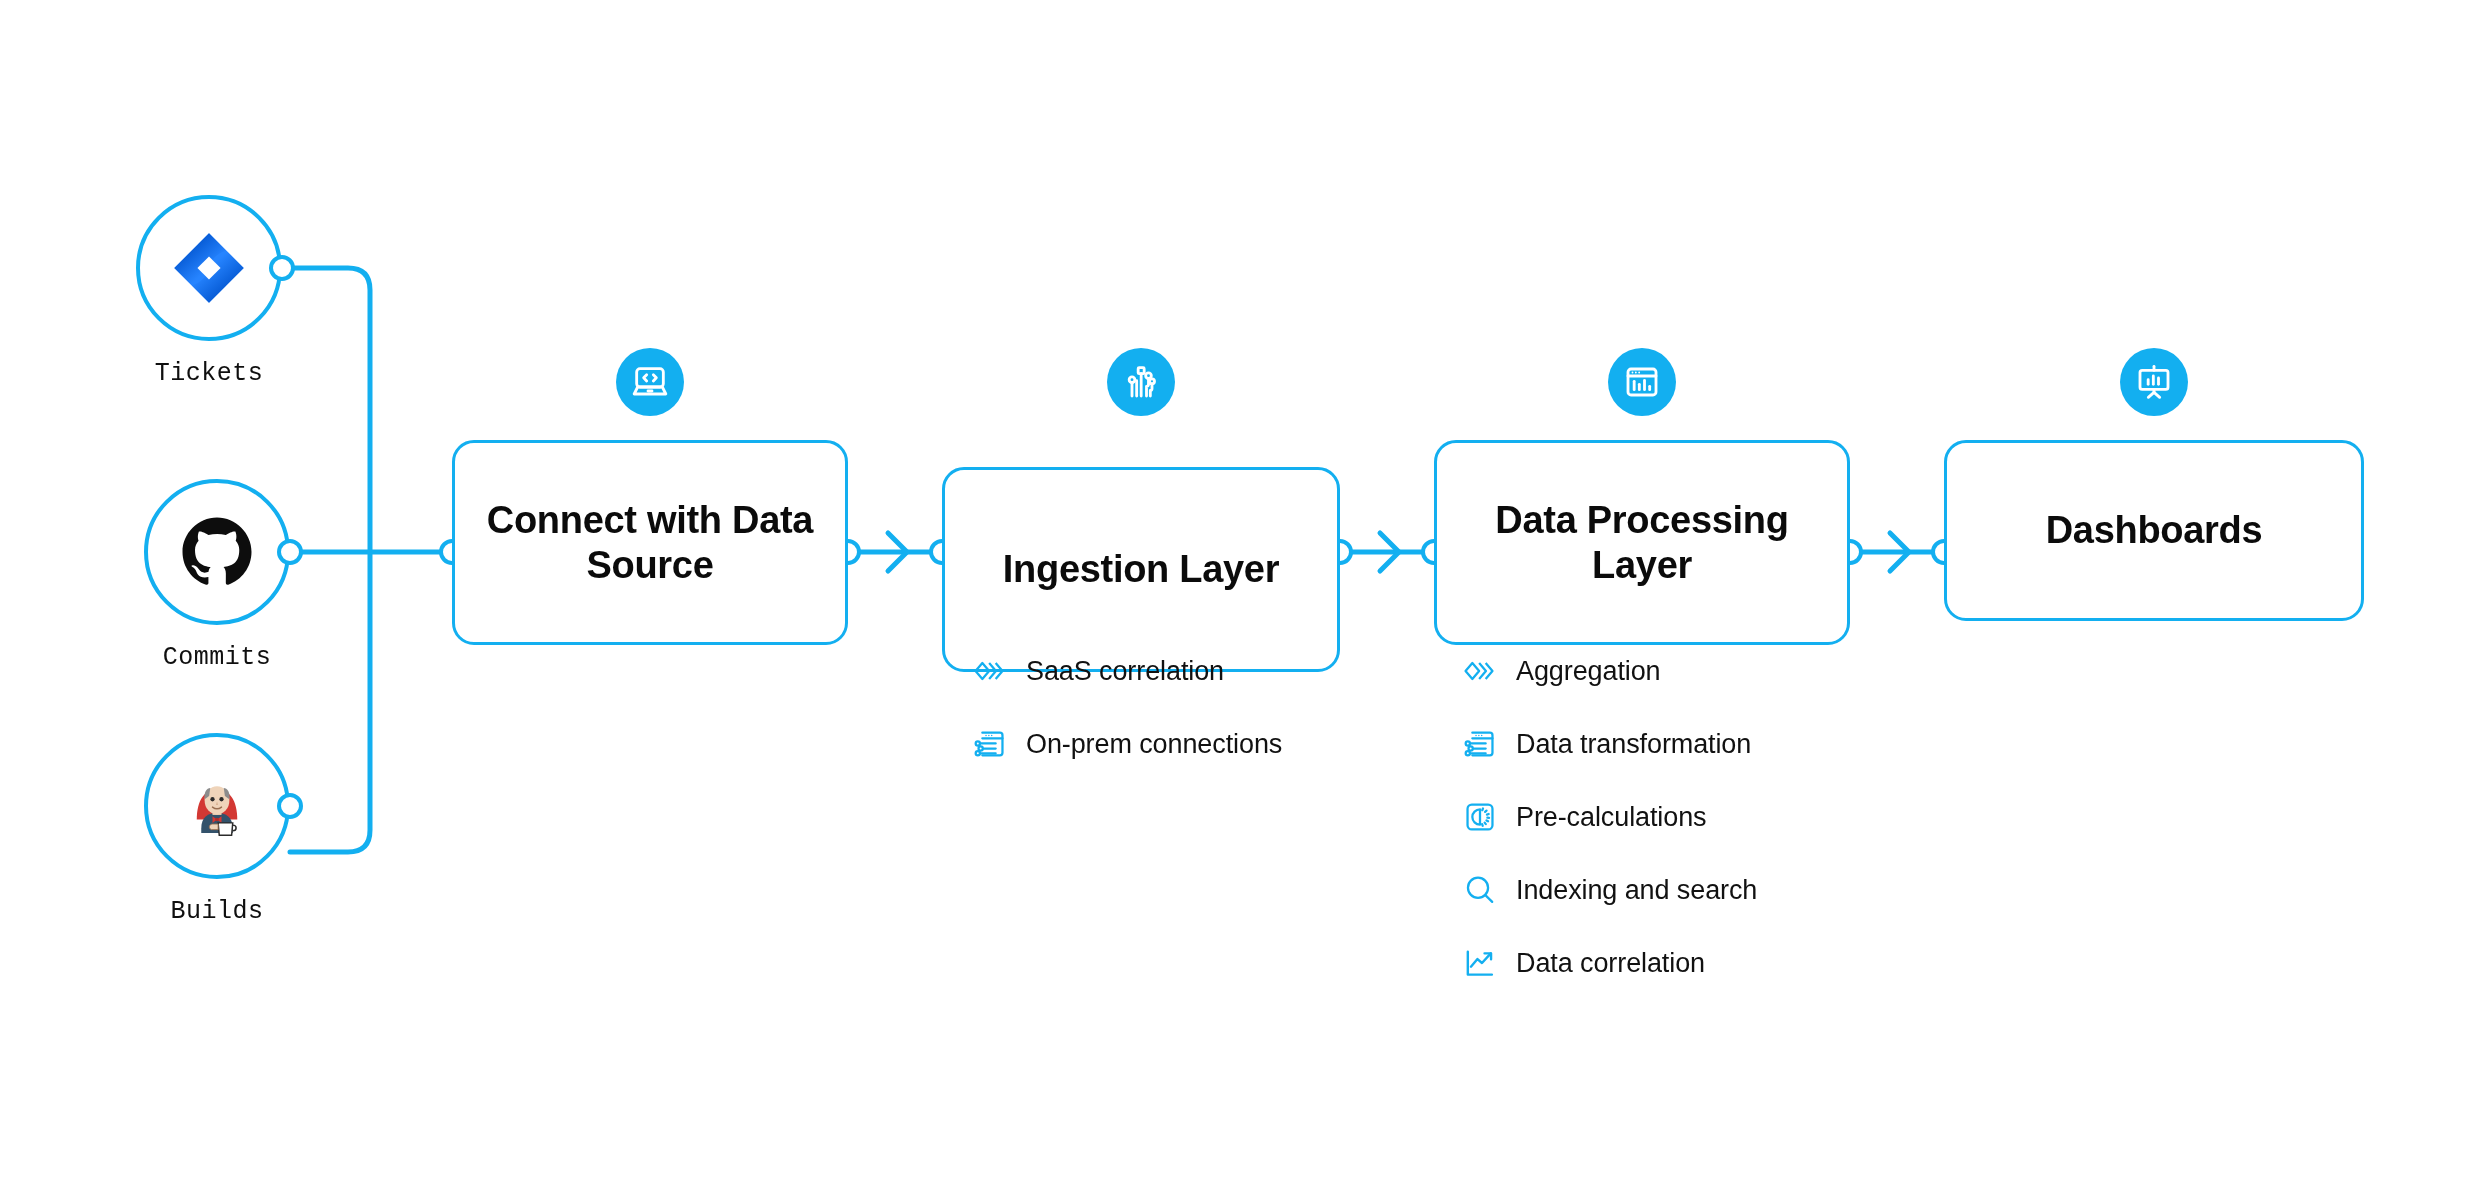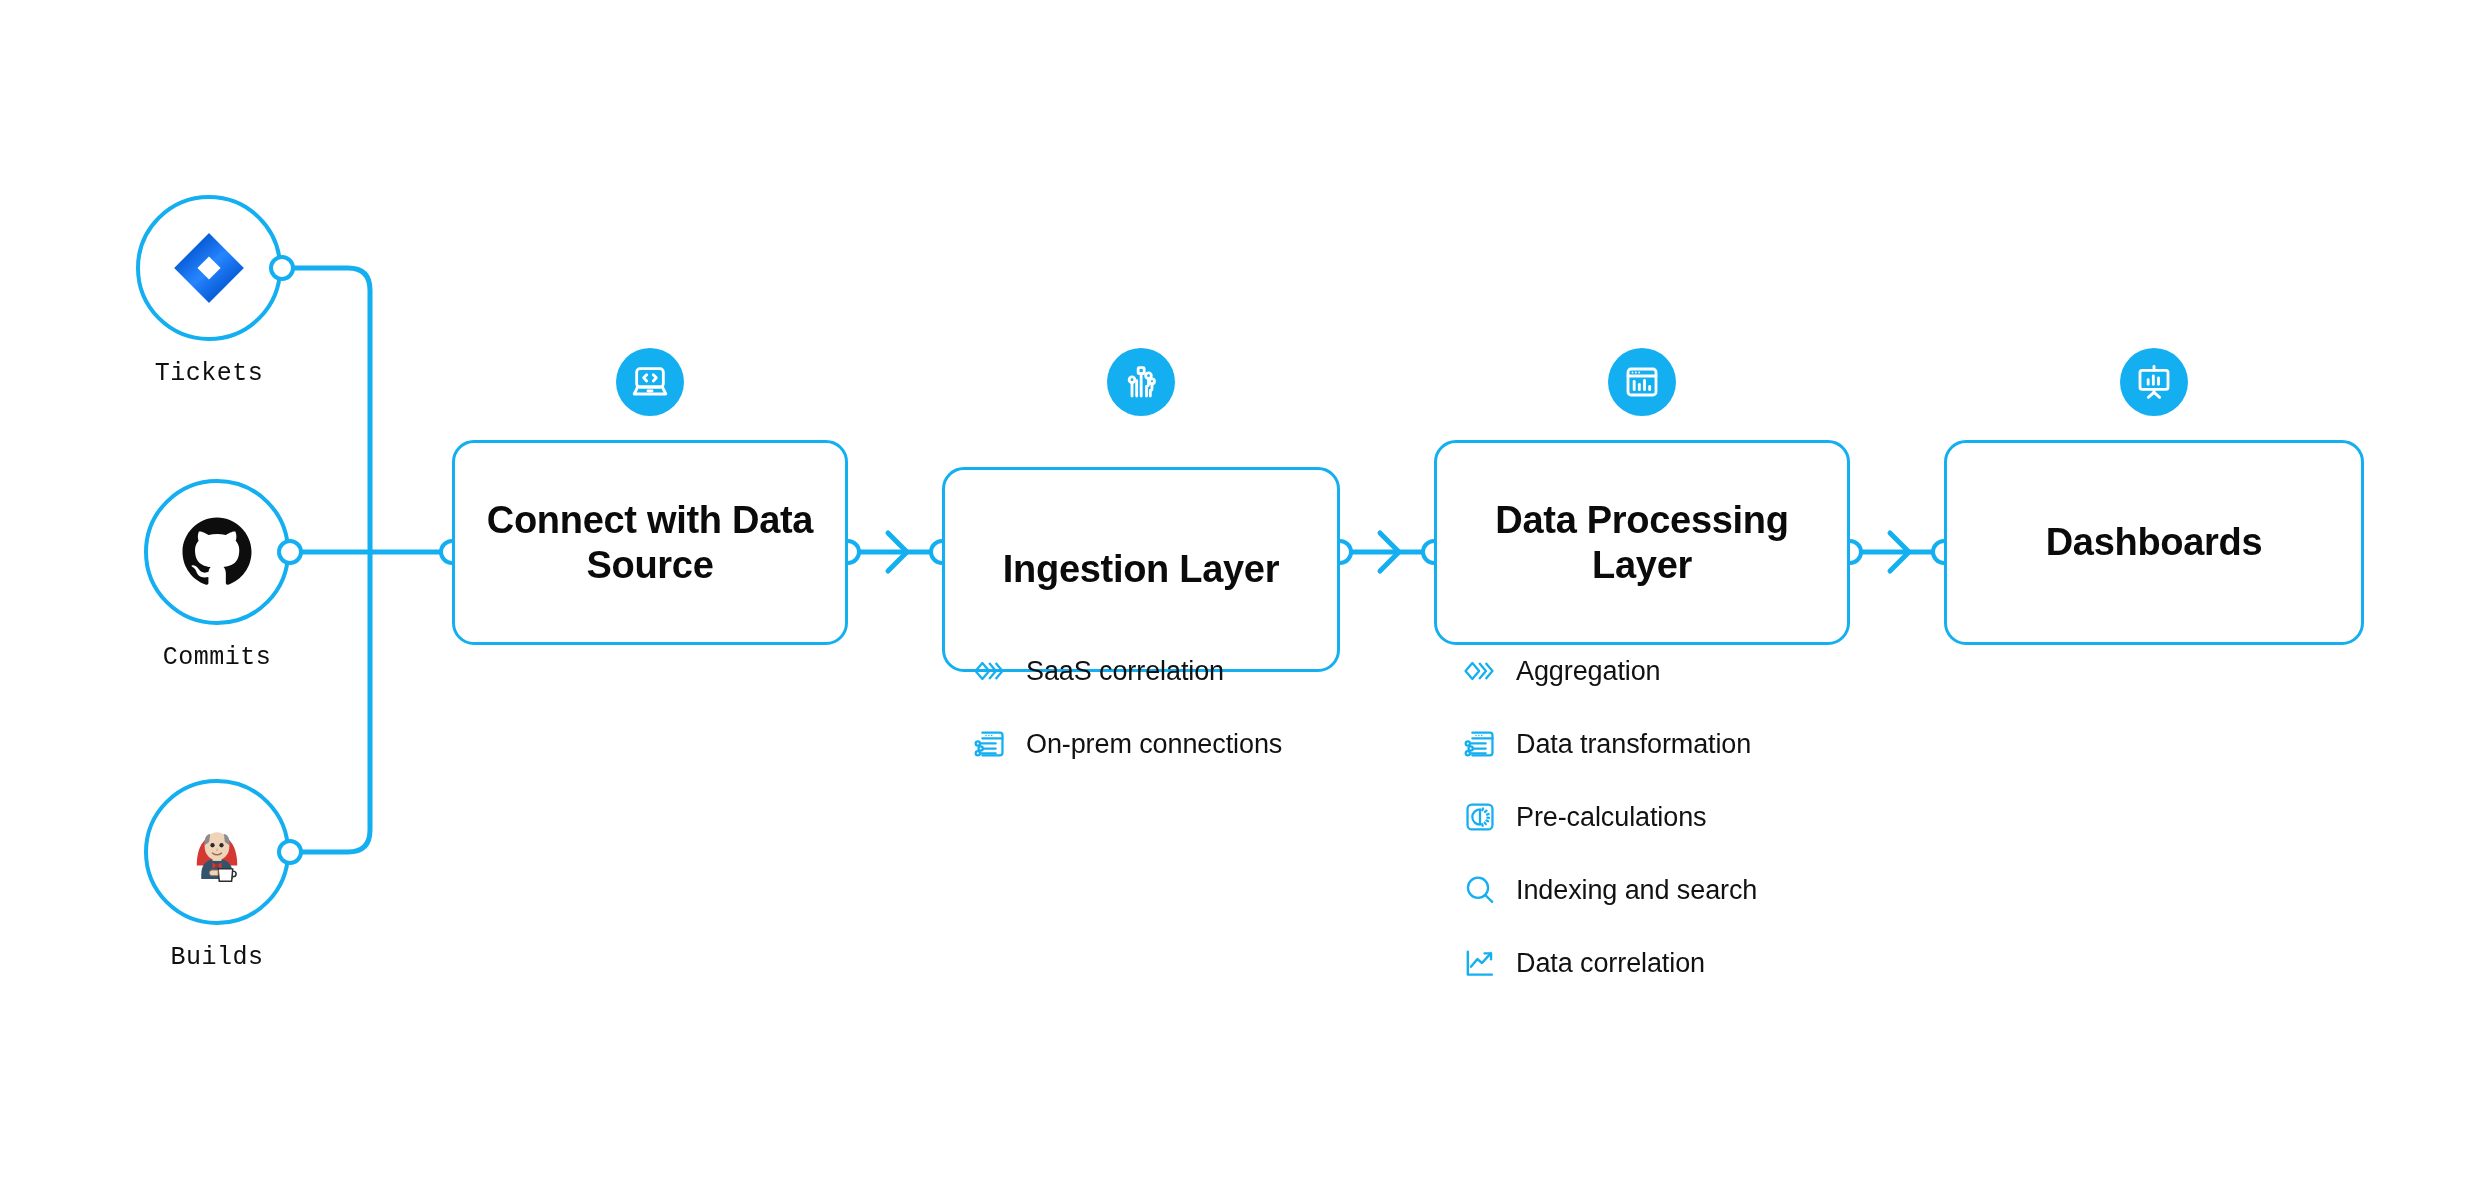--- a/index.html
+++ b/index.html
@@ -207,21 +207,21 @@
           1.16.08 1.77 1.19 1.77 1.19 1.03 1.77 2.7 1.26 3.36.96.1-.75.4-1.26.73-1.55-2.55-.29-5.24-1.28-5.24-5.69
           0-1.26.45-2.29 1.19-3.1-.12-.29-.52-1.46.11-3.05 0 0 .97-.31 3.18 1.18a11 11 0 0 1 5.8 0c2.2-1.49
           3.17-1.18 3.17-1.18.63 1.59.23 2.76.12 3.05.74.81 1.18 1.84 1.18 3.1 0 4.42-2.69 5.39-5.25 5.68.41.36.78 1.06.78 2.14
           0 1.55-.01 2.8-.01 3.18 0 .31.21.67.8.56C20.21 21.38 23.5 17.08 23.5 12 23.5 5.73 18.27.5 12 .5z"></path>
       </svg>
       <div class="port" style="right:-17px; top:50%; transform:translateY(-50%);"></div>
     </div>
     <div class="source-label">Commits</div>
   </div>
 
-  <div class="source-node" style="left:144px; top:779px;">
+  <div class="source-node" style="left:144px; top:733px;">
     <div class="source-circle">
       <svg width="72" height="72" viewBox="0 0 64 64">
 
         <path d="M14 44 C14 27 21 17 32 17 C43 17 50 27 50 44 Z" fill="#D33833"></path>
 
         <path d="M18 52 C18 42 24 38 32 38 C40 38 46 42 46 52 L46 56 L18 56 Z" fill="#33526B"></path>
 
         <path d="M28 41 L32 44 L28 47 Z M36 41 L32 44 L36 47 Z" fill="#D33833"></path>
         <circle cx="32" cy="44" r="1.6" fill="#B02B28"></circle>
 
@@ -307,21 +307,21 @@
         <line x1="12" y1="2.6" x2="12" y2="5"></line>
         <rect x="3.6" y="5" width="16.8" height="11.4" rx="1.3"></rect>
         <line x1="8.5" y1="13.4" x2="8.5" y2="10.6"></line>
         <line x1="11.6" y1="13.4" x2="11.6" y2="8.4"></line>
         <line x1="14.7" y1="13.4" x2="14.7" y2="9.6"></line>
         <line x1="12" y1="16.4" x2="12" y2="18.2"></line>
         <line x1="12" y1="18.2" x2="8.6" y2="21.2"></line>
         <line x1="12" y1="18.2" x2="15.4" y2="21.2"></line>
       </svg>
     </div>
-    <div class="stage-box" style="width:420px; height:205px;">
+    <div class="stage-box" style="width:420px; height:181px;">
       <div class="stage-title">Dashboards</div>
     </div>
   </div>
 
   <div class="feature-list" style="left:970px; top:648px;">
 
     <div class="feature-item">
       <span class="feature-icon">
         <svg width="34" height="34" viewBox="0 0 24 24" fill="none" stroke="#13AFF0" stroke-width="1.6" stroke-linejoin="round">
           <path d="M6.6 6.4 L11.4 12 L6.6 17.6 L1.8 12 Z"></path>

